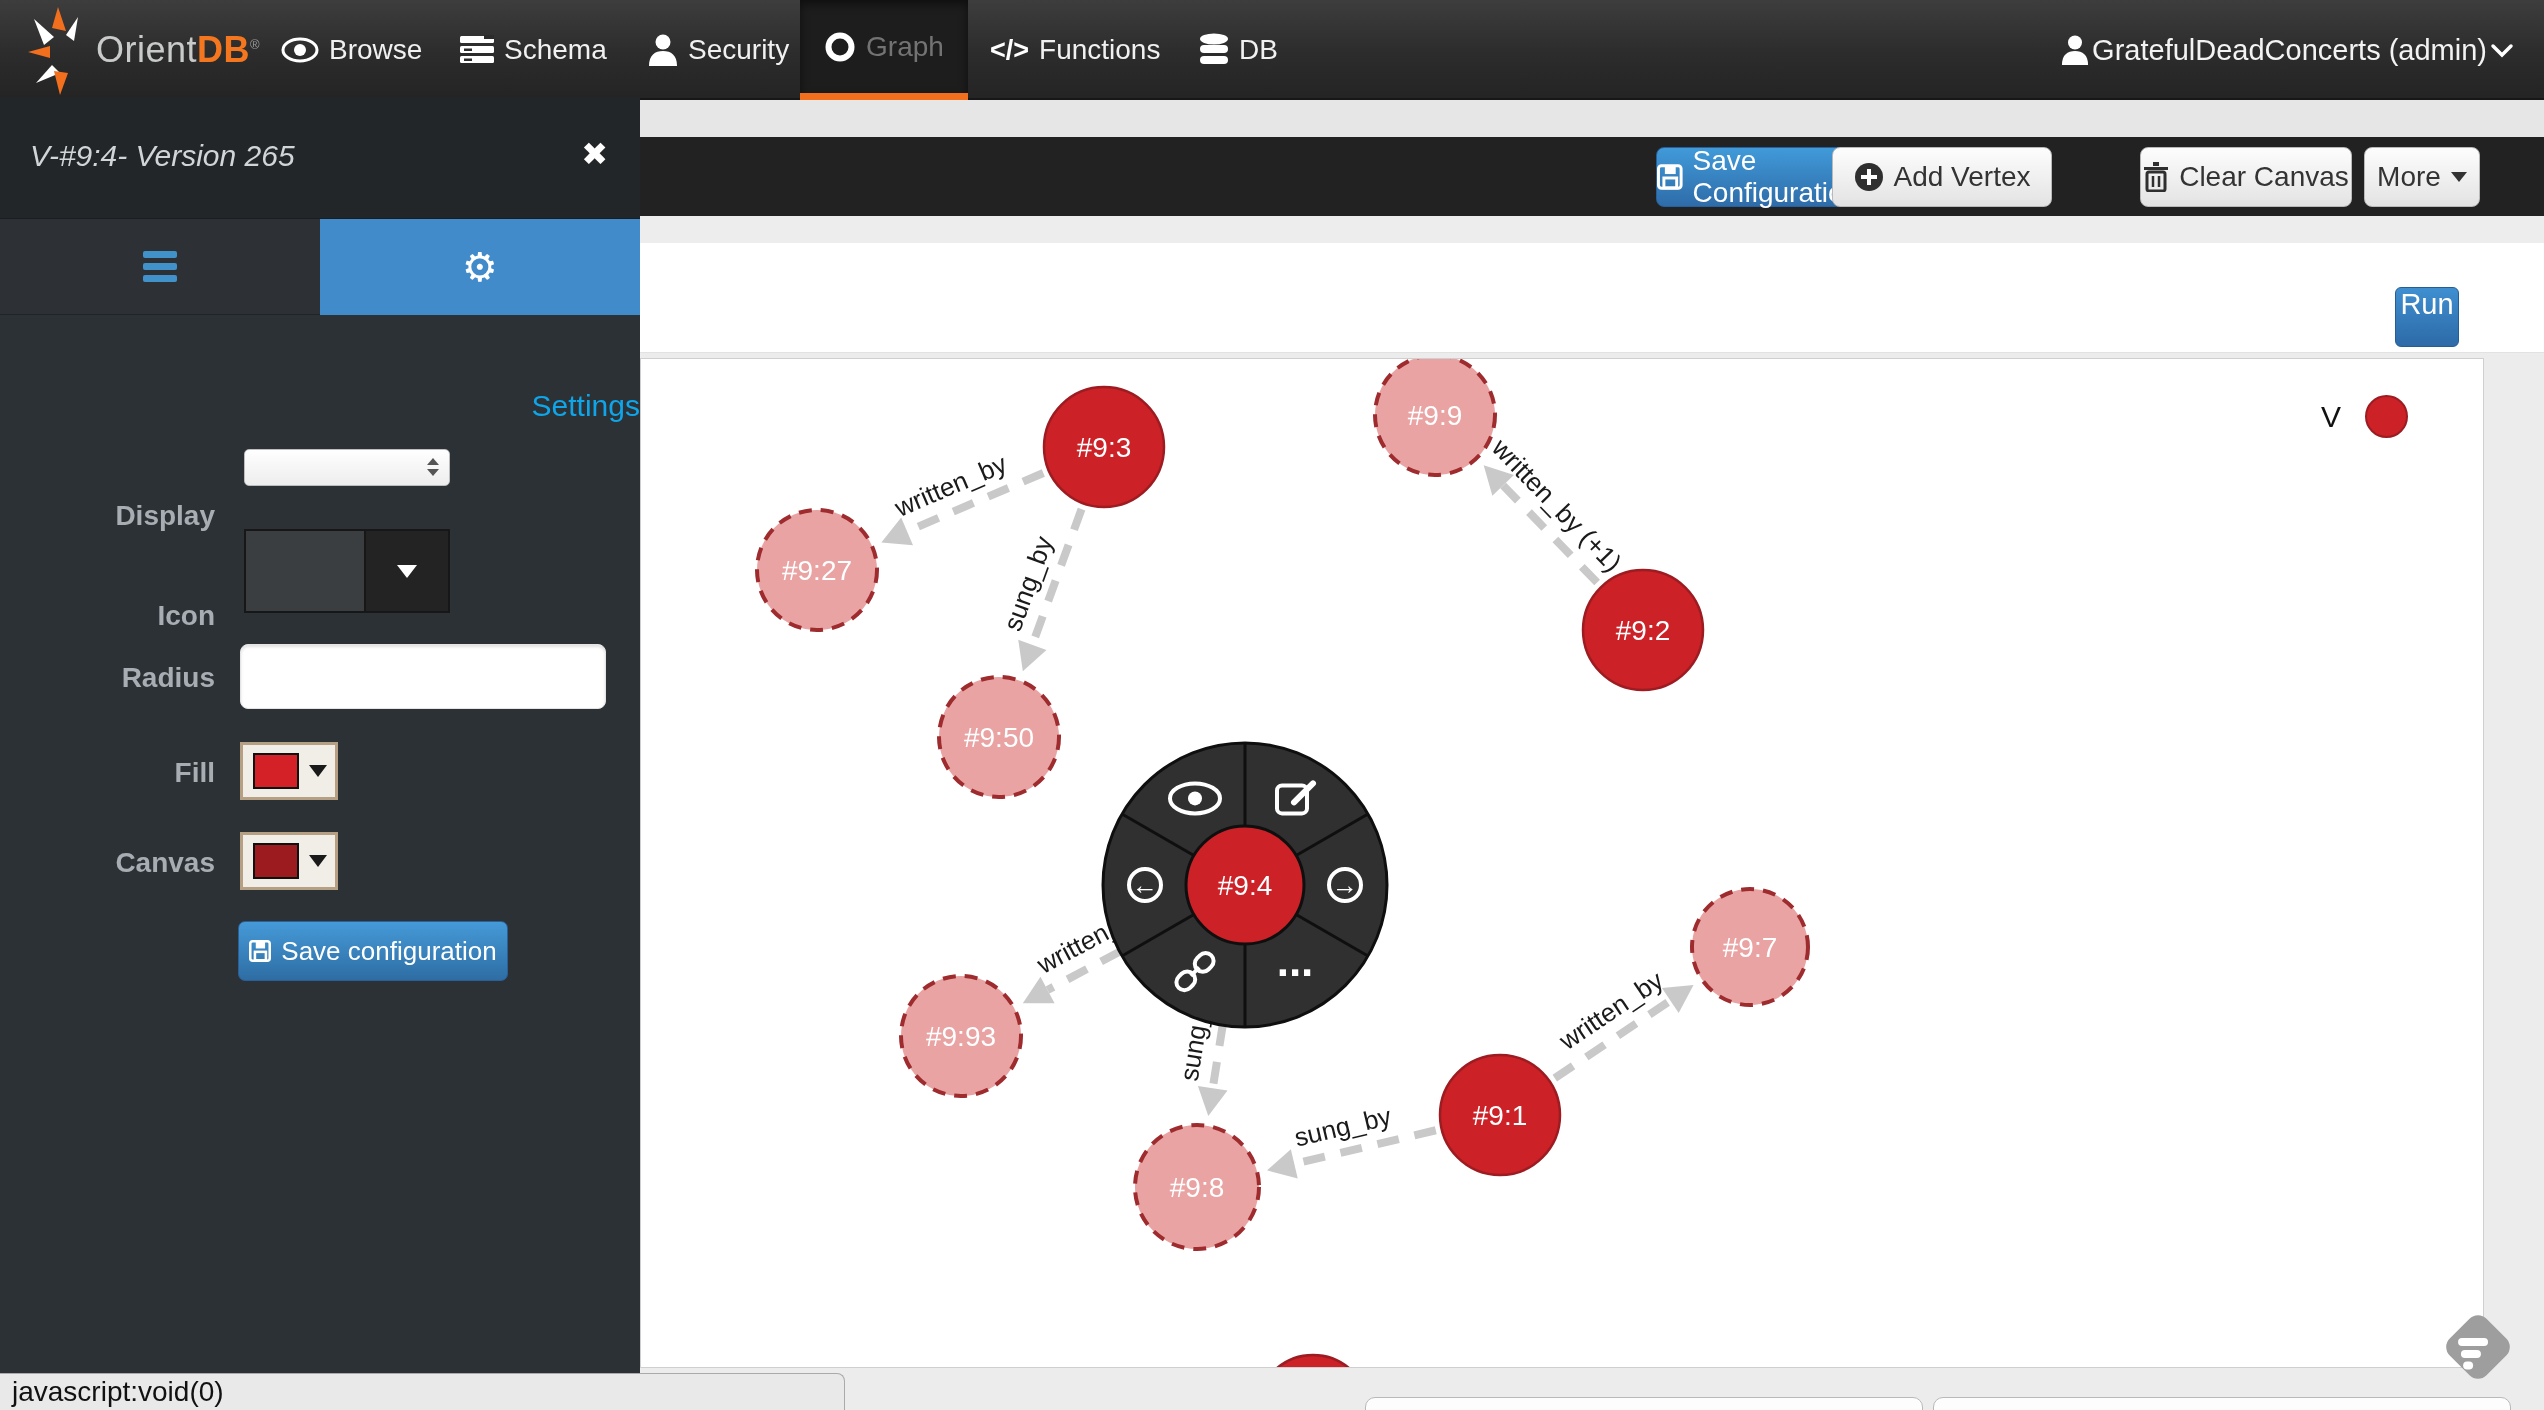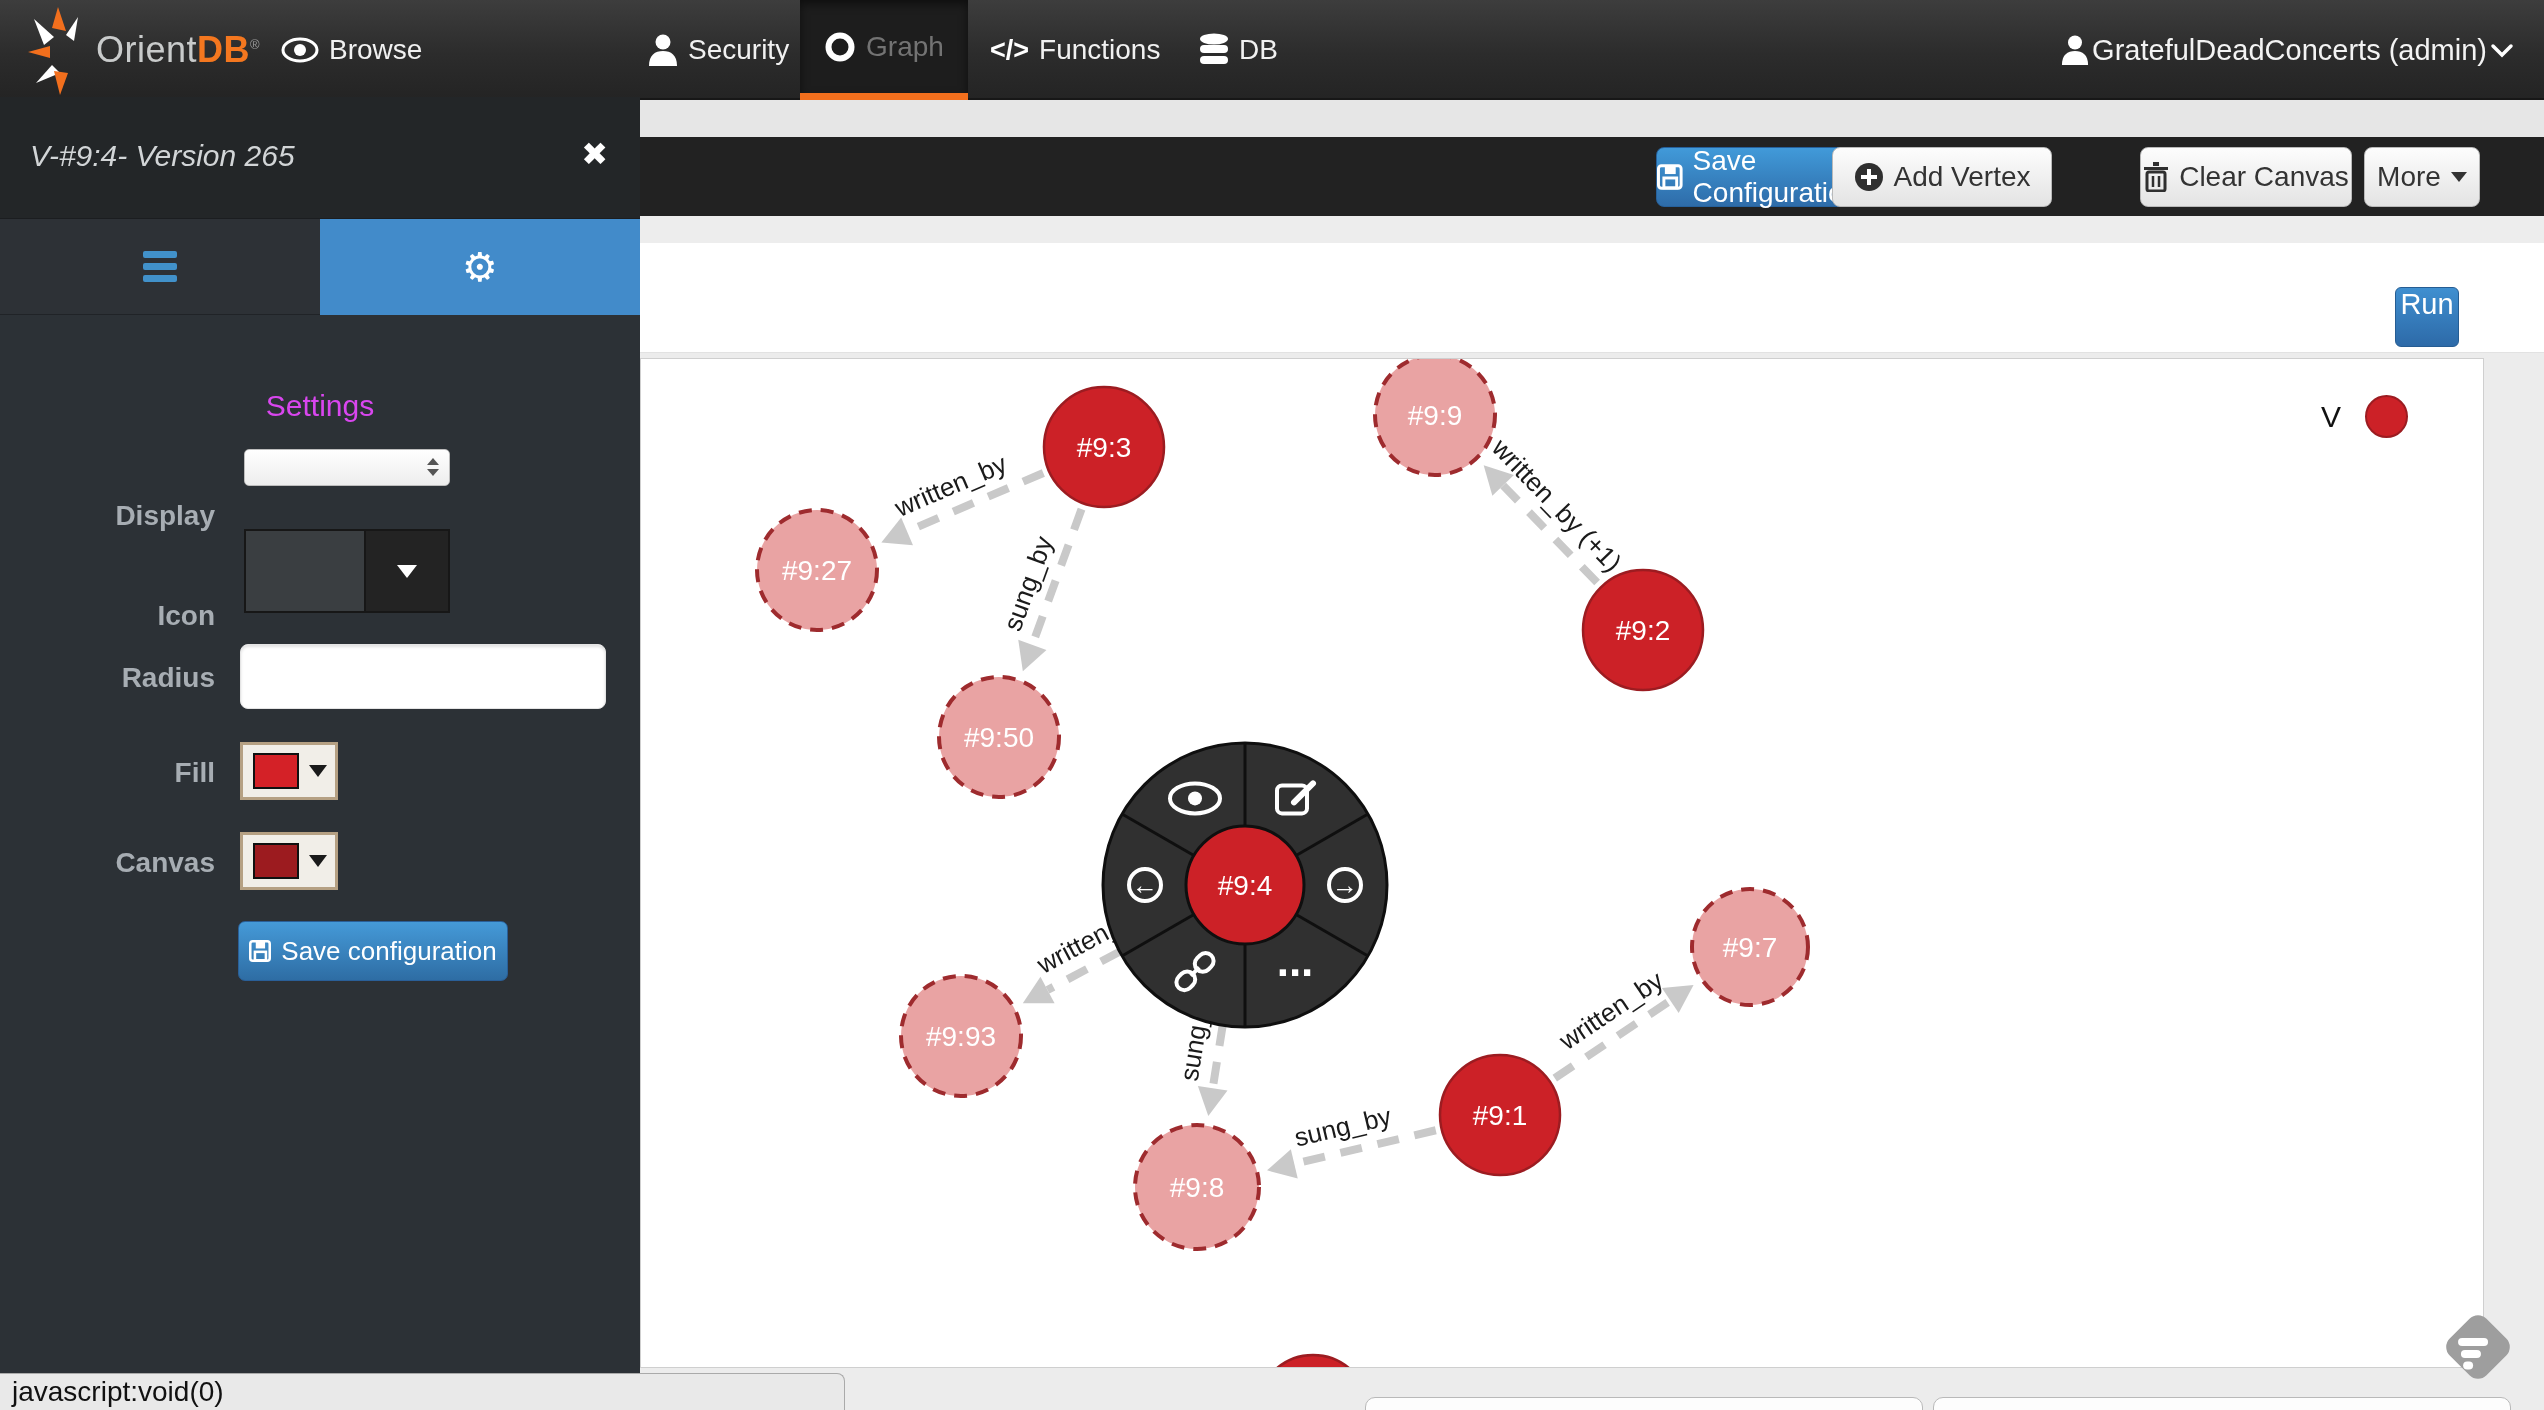--- a/index.html
+++ b/index.html
@@ -68,21 +68,21 @@
     border-bottom:1px solid #1b1d20;font-style:italic; }
   .panel-title { position:absolute; left:30px; top:42px; font-size:30px; color:#d2d5d7; }
   .panel-close { position:absolute; right:32px; top:38px; font-size:32px; color:#fff; cursor:pointer; }
   .panel-tabs { position:absolute; left:0; top:122px; width:640px; height:96px; display:flex; }
   .ptab { width:320px; height:96px; display:flex; align-items:center; justify-content:center; cursor:pointer; }
   .ptab-inactive { background:#2d3136; border-bottom:1px solid #202327; }
   .ptab-active { background:#428bca; }
   .hamburger span { display:block; width:34px; height:7px; border-radius:2px; background:#4191ca; margin:5px 0; }
   .gear-glyph { font-size:40px; color:#fff; line-height:1; }
 
-  .settings-heading { position:absolute; left:0; top:292px; width:640px; text-align:center; font-size:30px; color:#d946ef; }
+  .settings-heading { position:absolute; left:0; top:292px; width:640px; text-align:right; font-size:30px; color:#0ea5e9; }
   .field-label { position:absolute; left:30px; width:185px; text-align:right; font-size:28px; font-weight:bold; color:#a7adb3; }
   .ctl-select { position:absolute; left:244px; top:352px; width:206px; height:37px; border-radius:5px;
     background:linear-gradient(180deg,#ffffff,#ededed); border:1px solid #bdbdbd; cursor:pointer; }
   .sel-arrows { position:absolute; right:10px; top:8px; }
   .sel-arrows i { display:block; width:0; height:0; border-left:6px solid transparent; border-right:6px solid transparent; }
   .sel-up { border-bottom:7px solid #555; margin-bottom:4px; }
   .sel-dn { border-top:7px solid #555; }
   .ctl-icon-dd { position:absolute; left:244px; top:432px; width:206px; height:84px; display:flex; cursor:pointer; }
   .icon-dd-swatch { width:122px; height:84px; background:#3a3e41; border:2px solid #171717; }
   .icon-dd-btn { width:84px; height:84px; background:#232323; border:2px solid #171717; border-left:none;
@@ -120,20 +120,31 @@
   </div>
 
   <div class="nav-item" style="left:281px">
     <svg width="38" height="28" viewBox="0 0 38 28">
       <ellipse cx="19" cy="14" rx="17" ry="11" fill="none" stroke="#fff" stroke-width="3"></ellipse>
       <circle cx="19" cy="14" r="6" fill="#fff"></circle>
     </svg>
     <span>Browse</span>
   </div>
 
+  <div class="nav-item" style="left:460px">
+    <svg width="34" height="30" viewBox="0 0 34 30">
+      <rect x="0" y="1" width="34" height="7" rx="1.5" fill="#fff"></rect>
+      <rect x="24" y="0" width="10" height="4" fill="#2c2c2c"></rect>
+      <rect x="0" y="11" width="34" height="7" rx="1.5" fill="#fff"></rect>
+      <rect x="0" y="21" width="34" height="7" rx="1.5" fill="#fff"></rect>
+      <rect x="4" y="13.5" width="8" height="2.5" fill="#2c2c2c"></rect>
+      <rect x="4" y="23.5" width="8" height="2.5" fill="#2c2c2c"></rect>
+    </svg>
+    <span>Schema</span>
+  </div>
 
   <div class="nav-item" style="left:648px">
     <svg width="30" height="32" viewBox="0 0 30 32">
       <circle cx="15" cy="8" r="7.5" fill="#fff"></circle>
       <path d="M1,32 C1,21 7,17 15,17 C23,17 29,21 29,32 Z" fill="#fff"></path>
     </svg>
     <span>Security</span>
   </div>
 
   <div class="nav-active" style="left:800px; width:168px">

